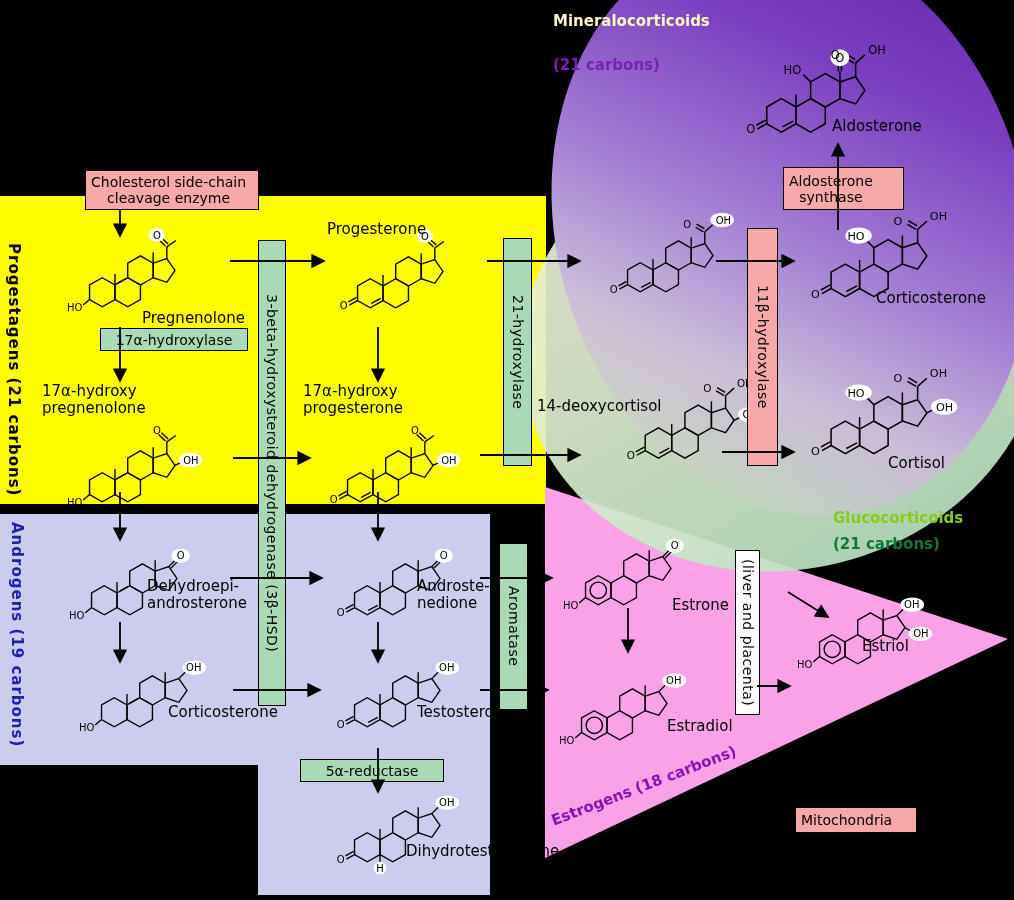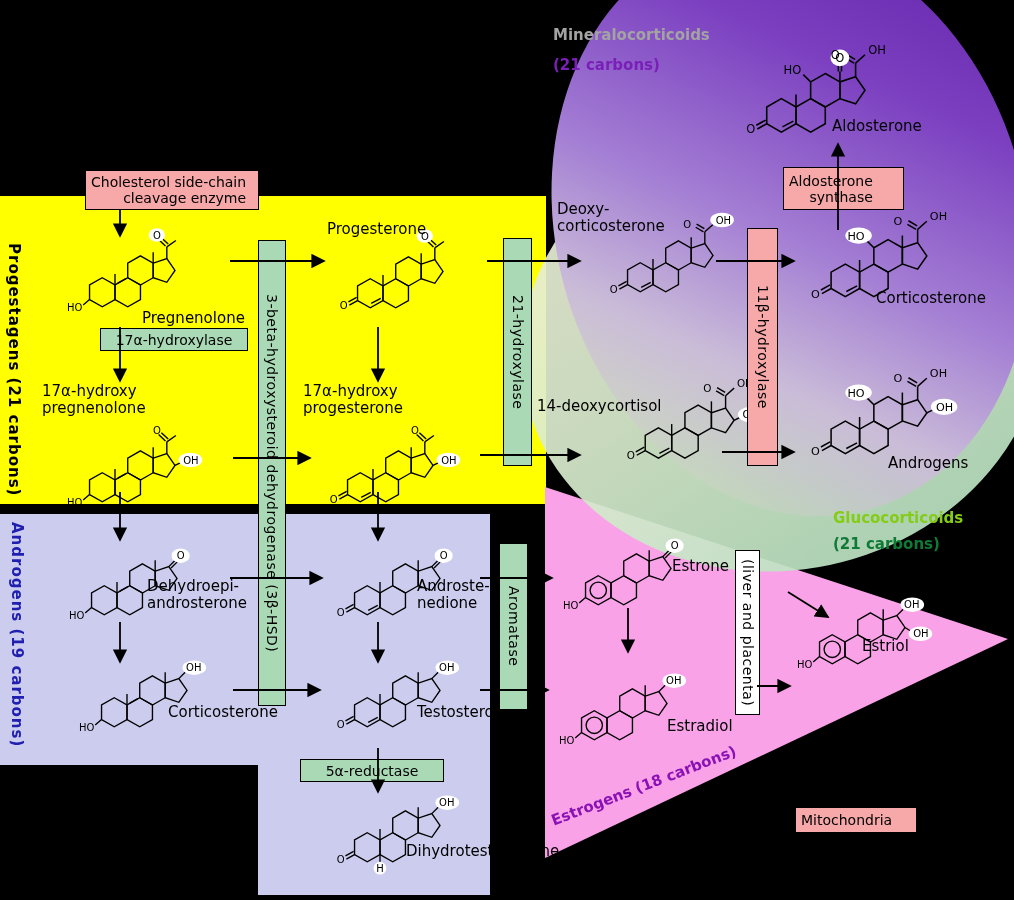--- a/index.html
+++ b/index.html
@@ -15,21 +15,21 @@
       clip-path:polygon(0 0,100% 41%,0 100%)}
   #region-glucocorticoids{left:520px;top:115px;width:525px;height:455px;border-radius:50%;z-index:3;
       transform:rotate(-12deg);
       background:linear-gradient(160deg,rgba(238,238,215,.93) 0%,rgba(219,236,206,.92) 45%,rgba(178,224,190,.92) 100%)}
   #region-mineralocorticoids{left:556px;top:-70px;width:470px;height:590px;border-radius:50%;z-index:4;
       transform:rotate(-15deg);
       background:linear-gradient(220deg,#5f1ea6 0%,#7b3fc0 28%,#a47fd4 52%,#cabcd8 70%,rgba(215,222,195,.25) 88%,rgba(215,222,195,0) 100%)}
   
   .enzbox{position:absolute;border:1px solid #000;display:flex;align-items:center;justify-content:center;
       font-size:14px;line-height:16px;white-space:pre-line;z-index:7;text-align:center}
-  .enzbox.left{justify-content:flex-start;text-align:right;padding-left:5px}
+  .enzbox.left{justify-content:flex-start;text-align:center;padding-left:5px}
   .green{background:#a9dab5}
   .pink{background:#f7a8a8}
   .white{background:#ffffff}
   .vtext{writing-mode:vertical-rl;text-orientation:mixed;font-size:14px;letter-spacing:.5px}
   
   .struct{position:absolute;z-index:5}
   .mol-label{position:absolute;font-size:15px;line-height:17px;white-space:pre-line;z-index:6}
   
   .head{position:absolute;font-weight:bold;font-size:15px;z-index:7;white-space:nowrap}
   .side-label{position:absolute;font-weight:bold;font-size:15px;z-index:7;
@@ -42,21 +42,21 @@
 <body>
 
 <div id="canvas">
 
   <div class="region" id="region-progestagens" style="background: rgb(255, 255, 0);"></div>
   <div class="region" id="region-androgens" style="background: rgb(204, 204, 238);"></div>
   <div class="region" id="region-estrogens" style="background: rgb(249, 162, 232);"></div>
   <div class="region" id="region-glucocorticoids"></div>
   <div class="region" id="region-mineralocorticoids"></div>
 
-  <div class="head" style="left: 553px; top: 26px; color: #a3a3a3;">Mineralocorticoids</div>
+  <div class="head" style="left: 553px; top: 12px; color: #fef9c3;">Mineralocorticoids</div>
   <div class="head" style="left: 553px; top: 56px; color: rgb(122, 31, 184);">(21 carbons)</div>
   <div class="head" style="left: 833px; top: 509px; color: #84cc16;">Glucocorticoids</div>
   <div class="head" style="left: 833px; top: 535px; color: rgb(15, 122, 53);">(21 carbons)</div>
   <div class="side-label" style="left: 5px; top: 243px; color: rgb(0, 0, 0);">Progestagens (21 carbons)</div>
   <div class="side-label" style="left: 8px; top: 522px; color: rgb(32, 32, 176);">Androgens (19 carbons)</div>
   <div class="head" id="estrogens-label" style="left: 552px; top: 812px; color: rgb(138, 18, 180);">Estrogens (18 carbons)</div>
 
   <div class="enzbox pink left" style="left: 85px; top: 170px; width: 174px; height: 40px; background: rgb(247, 168, 168);">Cholesterol side-chain
 cleavage enzyme</div>
   <div class="enzbox green" style="left: 100px; top: 328px; width: 148px; height: 23px; background: rgb(169, 218, 181);">17α-hydroxylase</div>
@@ -70,34 +70,32 @@
   <div class="enzbox white" style="left:735px;top:550px;width:25px;height:165px"><span class="vtext">(liver and placenta)</span></div>
 
   <div class="enzbox pink left" style="left: 795px; top: 807px; width: 122px; height: 26px; background: rgb(247, 168, 168);">Mitochondria</div>
 
   <div class="mol-label" style="left:142px;top:310px">Pregnenolone</div>
   <div class="mol-label" style="left:327px;top:221px">Progesterone</div>
   <div class="mol-label" style="left:42px;top:383px">17α-hydroxy
 pregnenolone</div>
   <div class="mol-label" style="left:303px;top:383px">17α-hydroxy
 progesterone</div>
-  <div class="mol-label" style="left:557px;top:201px">Deoxy-
-corticosterone</div>
   <div class="mol-label" style="left:876px;top:290px">Corticosterone</div>
   <div class="mol-label" style="left:832px;top:118px">Aldosterone</div>
   <div class="mol-label" style="left:537px;top:398px">14-deoxycortisol</div>
-  <div class="mol-label" style="left:888px;top:455px">Androgens</div>
+  <div class="mol-label" style="left:888px;top:455px">Cortisol</div>
   <div class="mol-label" style="left:147px;top:578px">Dehydroepi-
 androsterone</div>
   <div class="mol-label" style="left:417px;top:578px">Androste-
 nedione</div>
   <div class="mol-label" style="left:168px;top:704px">Corticosterone</div>
   <div class="mol-label" style="left:417px;top:704px">Testosterone</div>
   <div class="mol-label" style="left:406px;top:843px">Dihydrotestosterone</div>
-  <div class="mol-label" style="left:672px;top:558px">Estrone</div>
+  <div class="mol-label" style="left:672px;top:597px">Estrone</div>
   <div class="mol-label" style="left:667px;top:718px">Estradiol</div>
   <div class="mol-label" style="left:862px;top:638px">Estriol</div>
 
   <svg id="arrows" width="1014" height="900">
     <defs>
       <marker id="ah" markerWidth="9" markerHeight="8" refX="7" refY="4" orient="auto">
         <path d="M0,0 L8,4 L0,8 z" fill="#000"></path>
       </marker>
     </defs>
     <g id="arrow-lines" stroke="#000" stroke-width="1.8">

